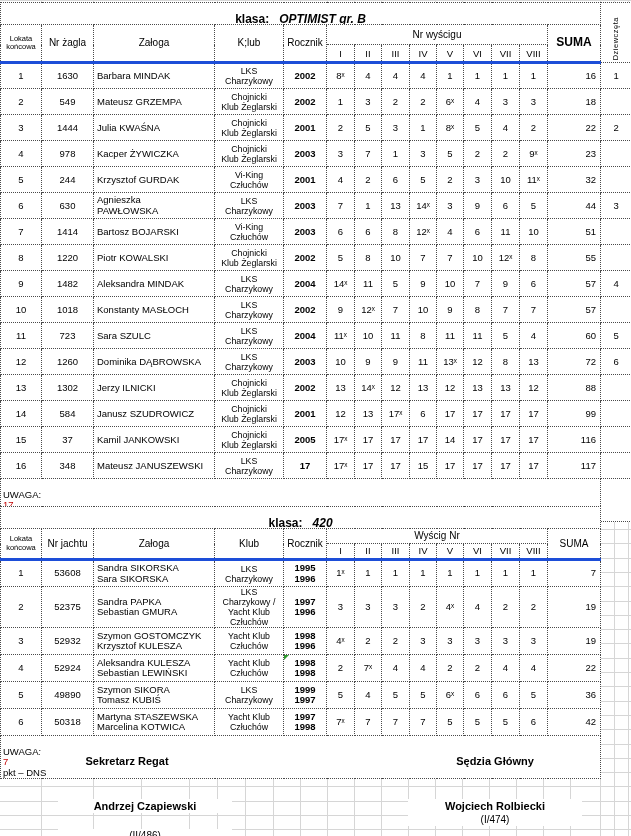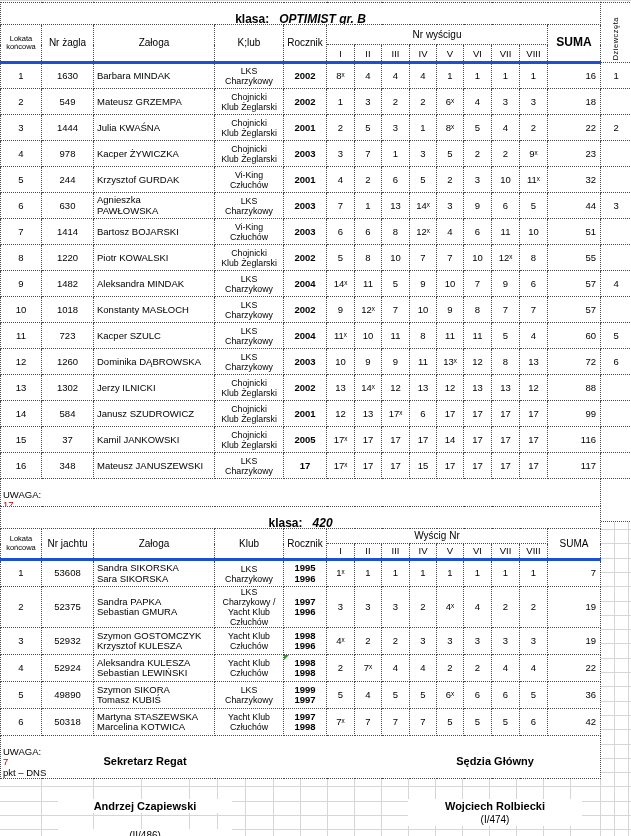--- a/index.html
+++ b/index.html
@@ -287,21 +287,21 @@
     <td>9</td>
     <td>8</td>
     <td>7</td>
     <td>7</td>
     <td class="sumav">57</td>
     <td class="girl"></td>
   </tr>
       <tr class="data">
     <td>11</td>
     <td>723</td>
-    <td class="crew">Kacper SZULC</td>
+    <td class="crew">Sara SZULC</td>
     <td class="club">LKS
 Charzykowy</td>
     <td class="year">2004</td>
     <td>11ˣ</td>
     <td>10</td>
     <td>11</td>
     <td>8</td>
     <td>11</td>
     <td>11</td>
     <td>5</td>
@@ -578,18 +578,18 @@
     <tr class="uwaga-row">
       <td colspan="14" class="uwaga">
         <span>UWAGA:</span>
         <span class="red">7</span>
         <span>pkt –  DNS</span>
       </td>
     </tr>
   </tbody>
 </table>
 
-<div class="sig bold" style="left:58px;top:754px;height:16px;">Sekretarz Regat</div>
+<div class="sig bold" style="left:40px;top:754px;height:16px;">Sekretarz Regat</div>
 <div class="sig bold" style="left:408px;top:754px;height:16px;">Sędzia Główny</div>
 <div class="sig bold" style="left:58px;top:799px;height:14px;">Andrzej Czapiewski</div>
 <div class="sig bold" style="left:408px;top:799px;height:14px;">Wojciech Rolbiecki</div>
 <div class="sig plain" style="left:58px;top:813px;height:13px;margin-top:16px;">(II/486)</div>
 <div class="sig plain" style="left:408px;top:813px;height:13px;">(I/474)</div>
 
 </body></html>

